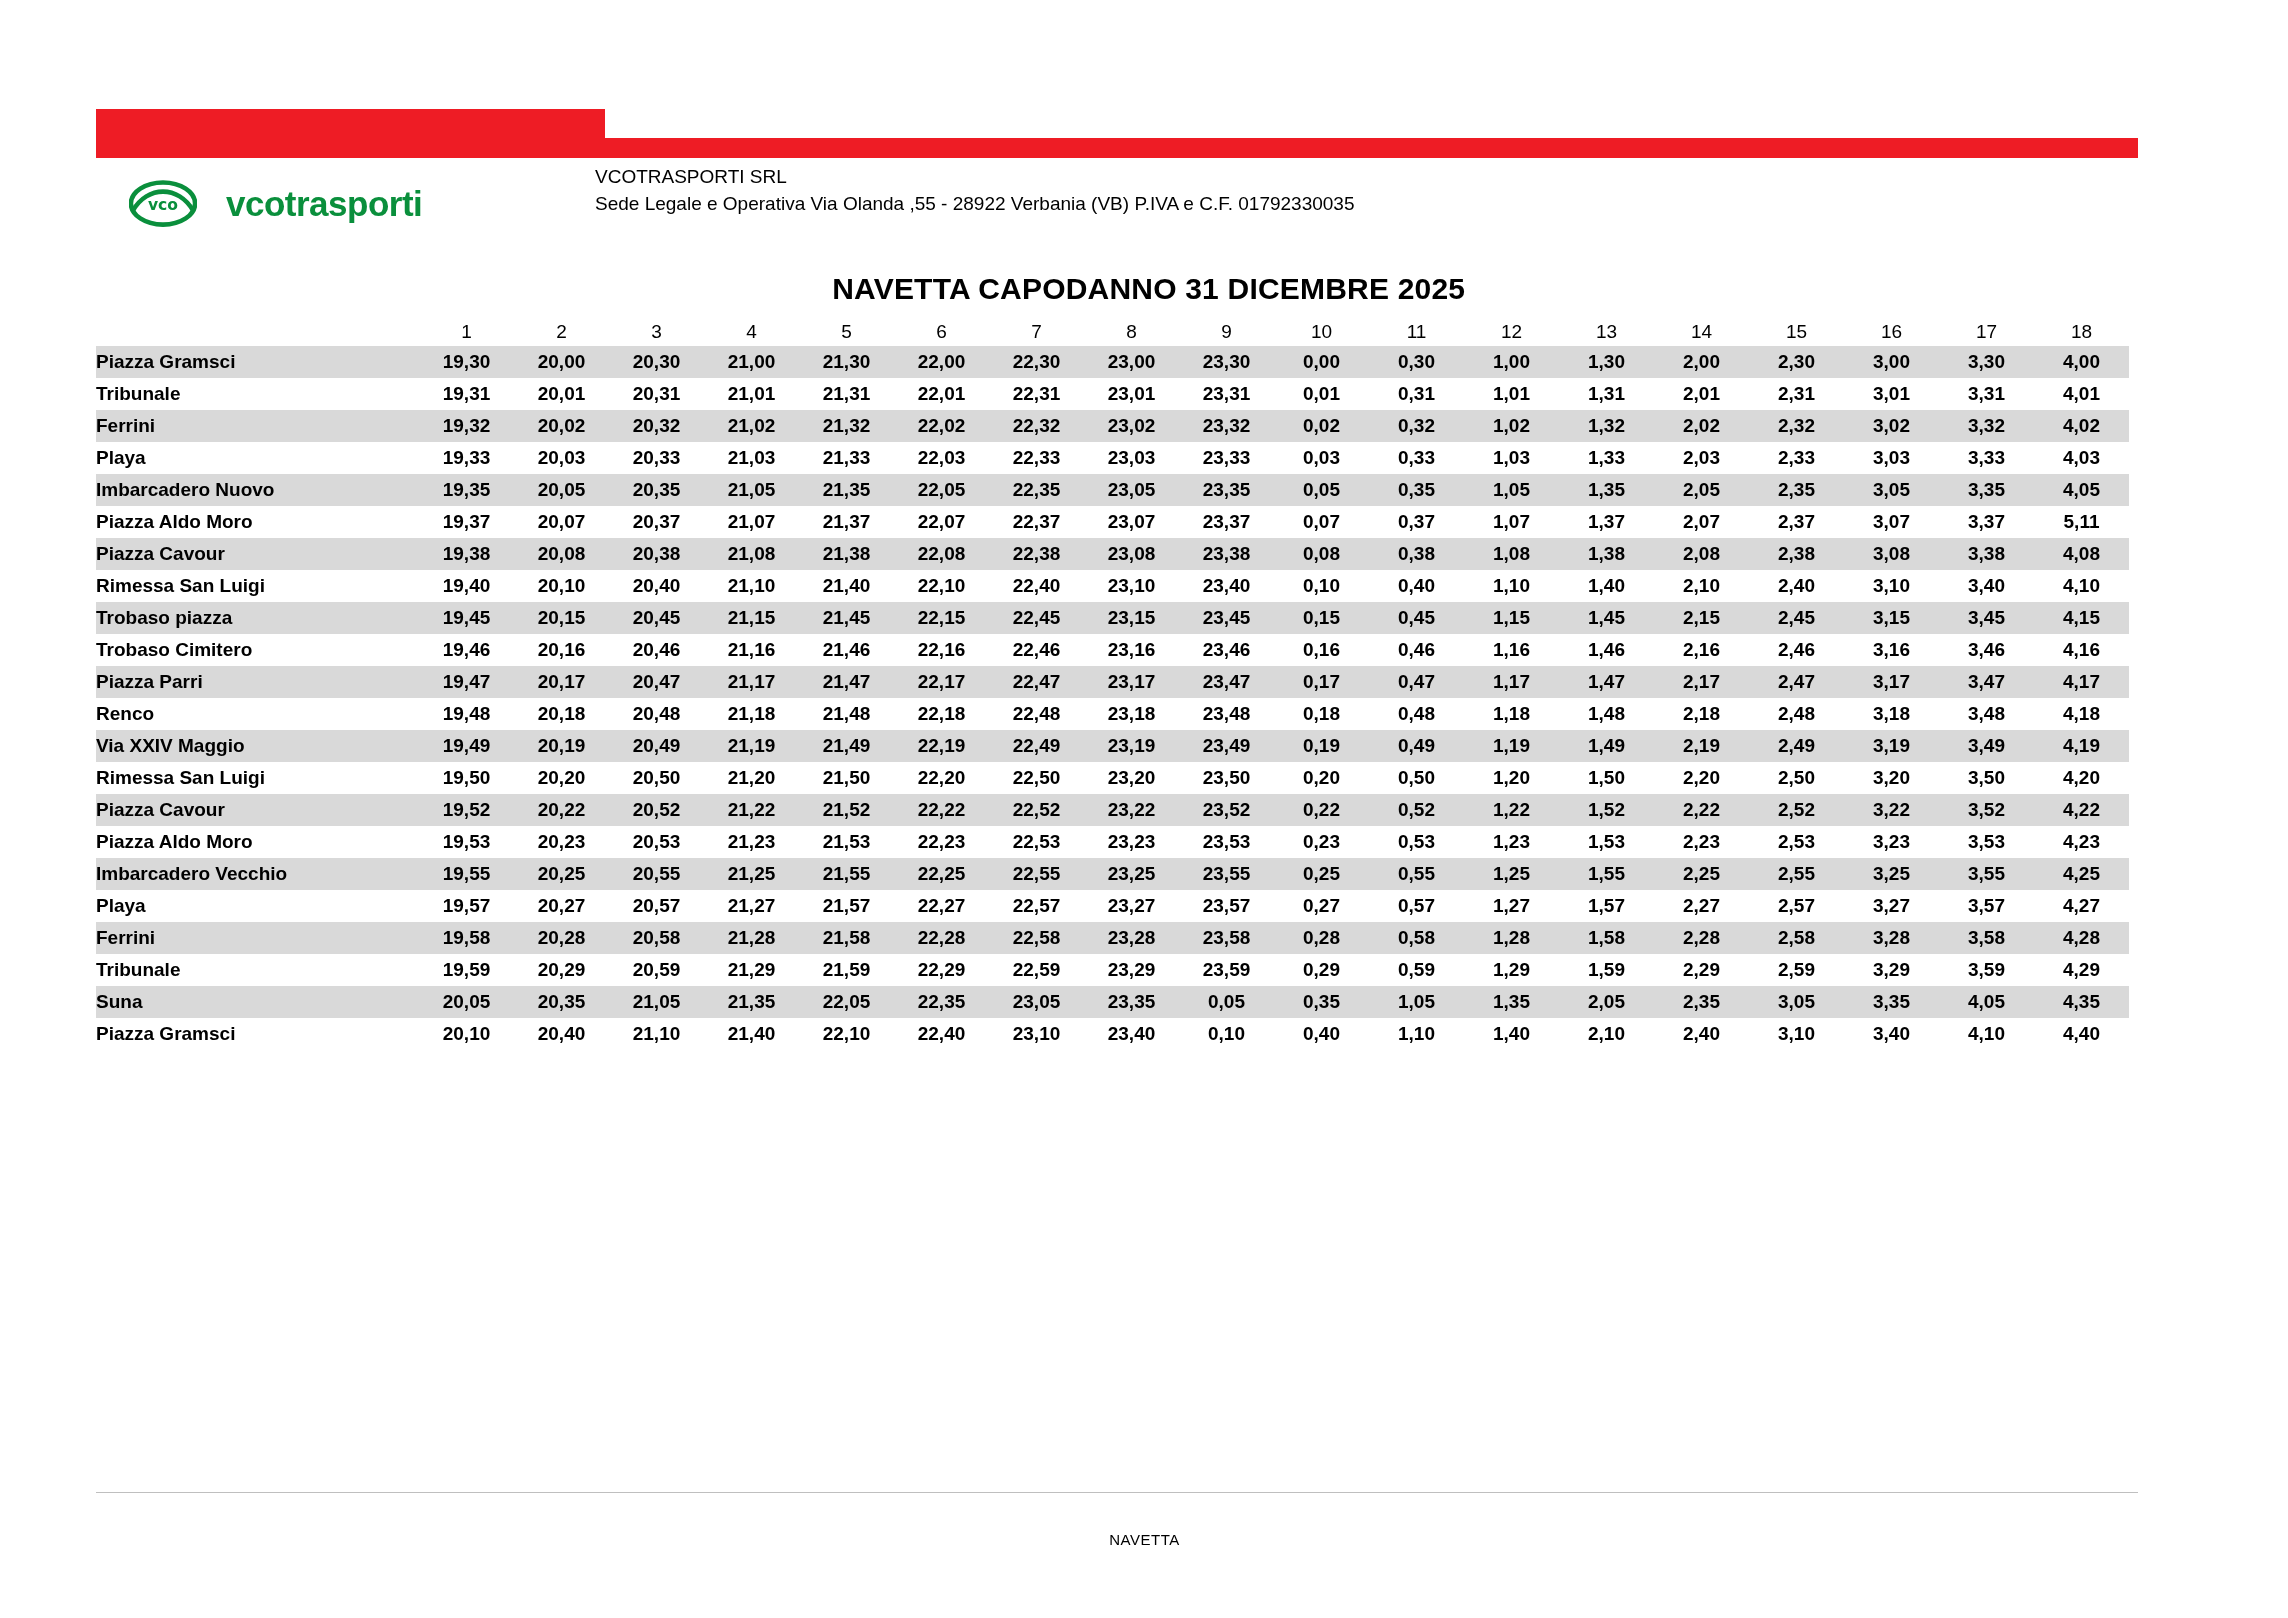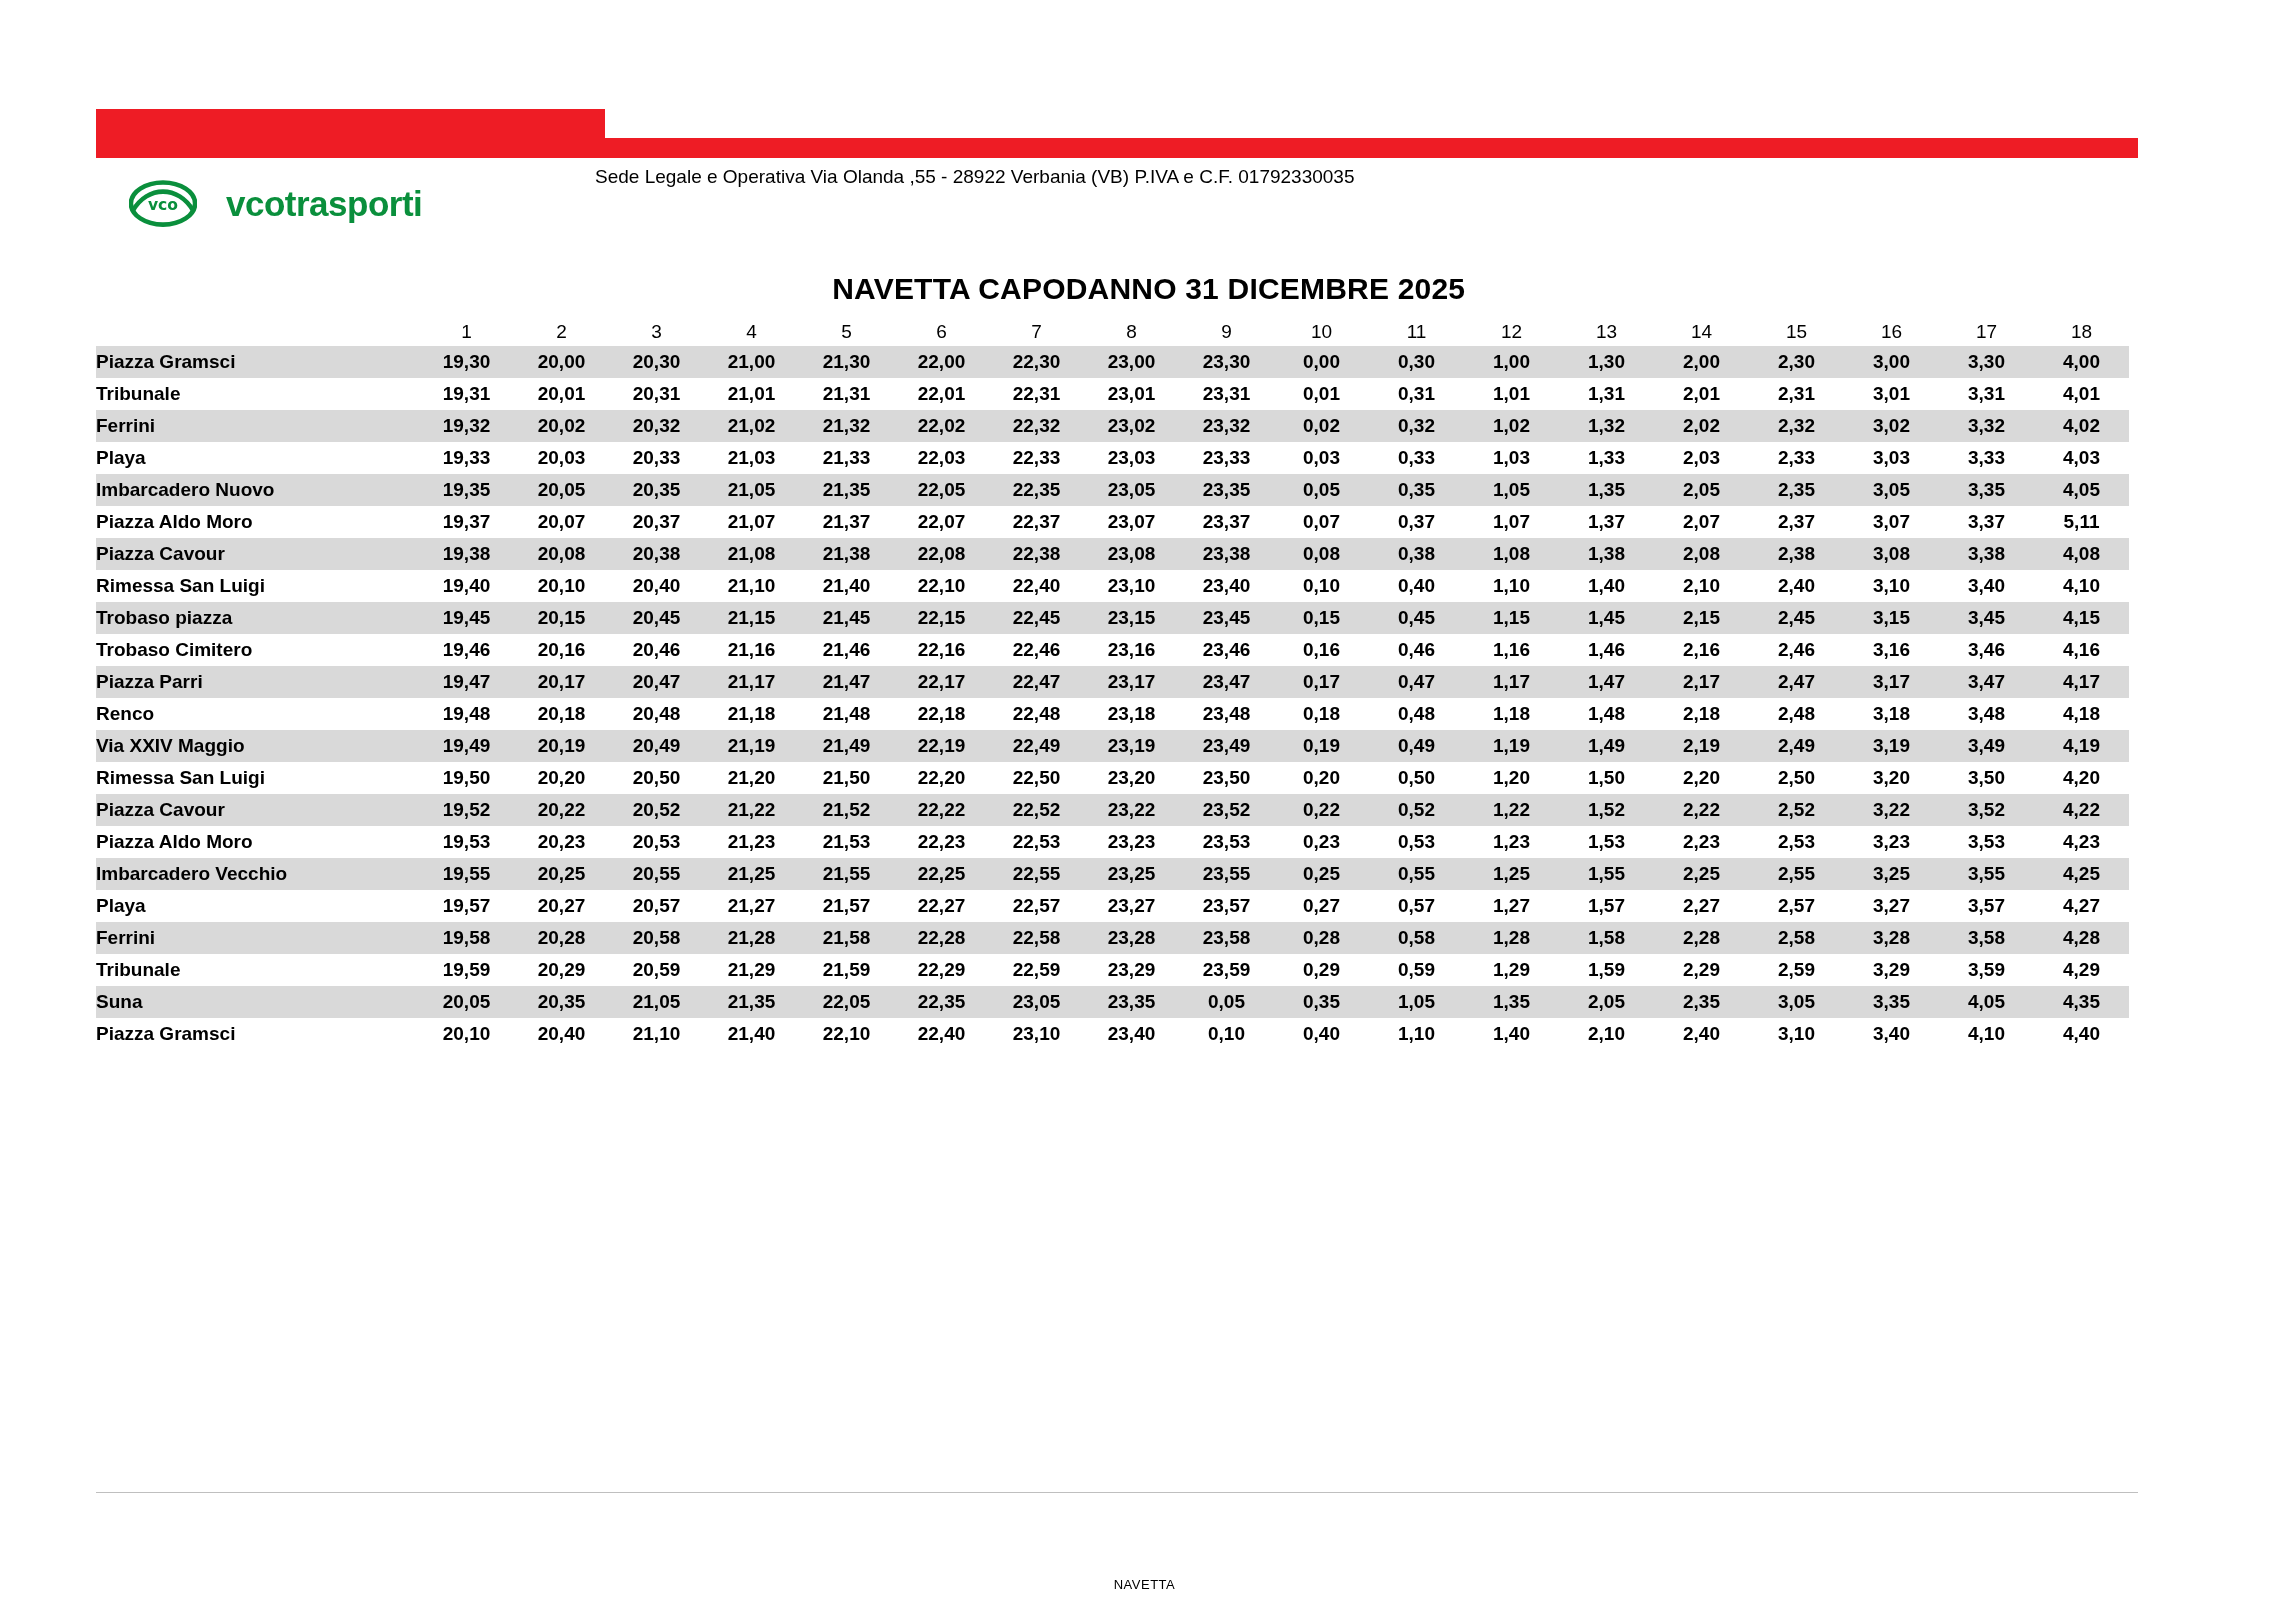--- a/index.html
+++ b/index.html
@@ -136,23 +136,23 @@
     position: absolute;
     left: 96px;
     top: 1492px;
     width: 2042px;
     height: 0.9px;
     background: #bfbfbf;
   }
   .footer-label {
     position: absolute;
     left: 0; right: 0;
-    top: 1577px;
+    top: 1531px;
     text-align: center;
-    font-size: 13px;
+    font-size: 15px;
     letter-spacing: 0.5px;
   }
 </style>
 </head>
 <body>
 
 <div class="red-band-top"></div>
 <div class="red-band-bottom"></div>
 
 <div class="logo-block">
@@ -160,20 +160,21 @@
     <svg width="68" height="55" viewBox="0 0 74 60" xmlns="http://www.w3.org/2000/svg">
       <ellipse cx="37" cy="30" rx="35" ry="23" fill="none" stroke="#0a8f3c" stroke-width="5"></ellipse>
       <path d="M4 38 C 20 10, 54 10, 70 38" fill="none" stroke="#0a8f3c" stroke-width="5"></path>
       <text x="37" y="37" font-family="DejaVu Sans, sans-serif" font-size="17" font-weight="bold" fill="#0a8f3c" text-anchor="middle">vco</text>
     </svg>
   </span>
   <span class="logo-word">vcotrasporti</span>
 </div>
 
 <div class="company-info">
+  <div>VCOTRASPORTI SRL</div>
   <div>Sede Legale e Operativa Via Olanda ,55 - 28922 Verbania (VB) P.IVA e C.F. 01792330035</div>
 </div>
 
 <div class="doc-title">
   <span class="doc-title-inner">NAVETTA CAPODANNO 31 DICEMBRE 2025</span>
 </div>
 
 <div class="timetable-wrap">
   <table class="timetable">
     <colgroup id="timetable-colgroup">

